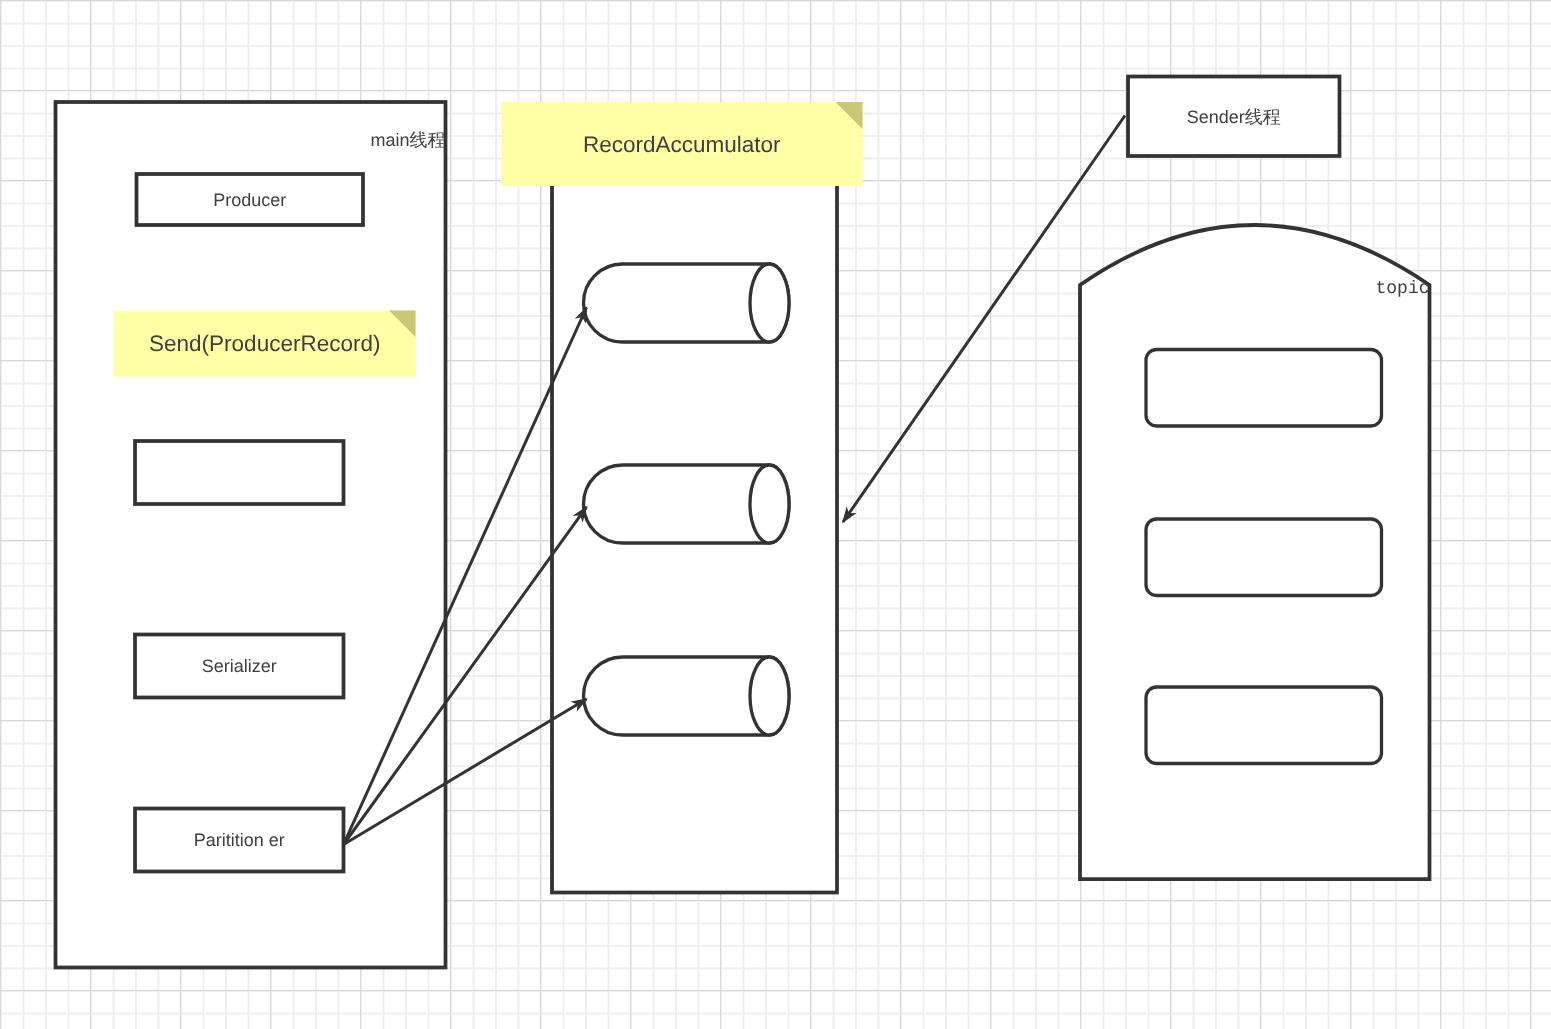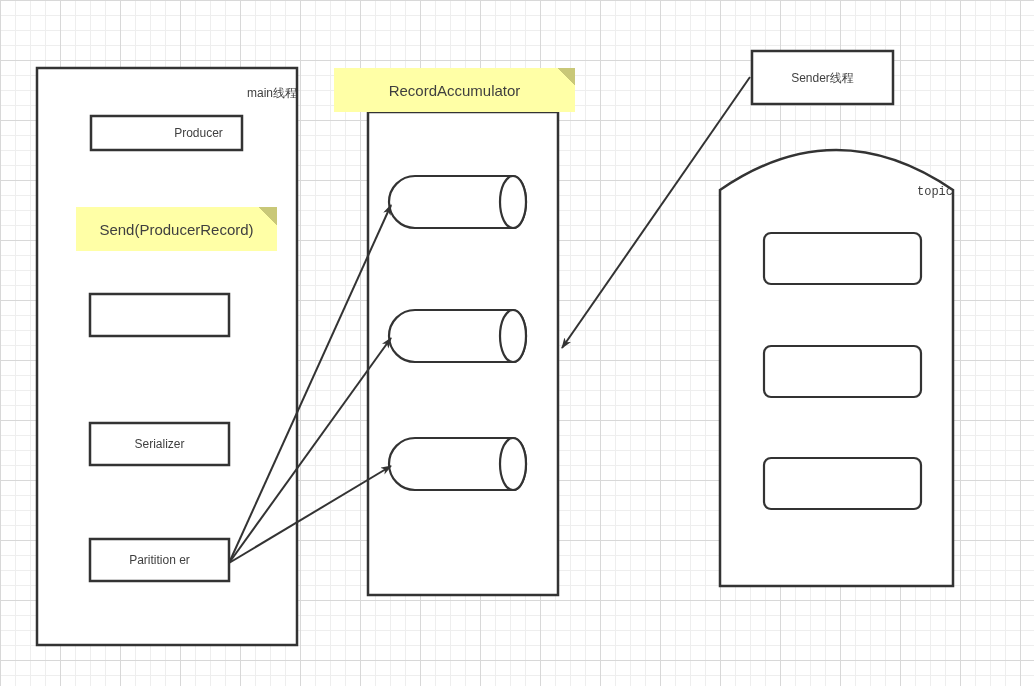--- a/index.html
+++ b/index.html
@@ -119,33 +119,33 @@
 
     <path d="M 720 586 L 720 190 Q 836 110 953 190 L 953 586 Z" fill="#ffffff" stroke="#333333" stroke-width="2.5"></path>
 
     <rect x="764" y="233" width="157" height="51" rx="7" ry="7" fill="#ffffff" stroke="#333333" stroke-width="2.2"></rect>
     <rect x="764" y="346" width="157" height="51" rx="7" ry="7" fill="#ffffff" stroke="#333333" stroke-width="2.2"></rect>
     <rect x="764" y="458" width="157" height="51" rx="7" ry="7" fill="#ffffff" stroke="#333333" stroke-width="2.2"></rect>
   </svg>
 
   <div class="label" style="left:37px; top:87px; width:260px;">main线程</div>
 
-  <div class="label box-label" style="left:91px; top:116px; width:151px; height:34px;padding-left:32px;">Producer</div>
+  <div class="label box-label" style="left:91px; top:116px; width:151px; height:34px;">Producer</div>
 
 
   <div class="label box-label" style="left:90px; top:423px; width:139px; height:42px;">Serializer</div>
 
   <div class="label box-label" style="left:90px; top:539px; width:139px; height:42px;">Paritition er</div>
 
   <div class="note" style="left:76px; top:207px; width:201px; height:44px;">
     <span class="fold"></span>
     <span class="note-text">Send(ProducerRecord)</span>
   </div>
 
-  <div class="note" style="left:334px; top:68px; width:241px; height:44px;">
+  <div class="note" style="left:334px; top:68px; width:241px; height:56px;">
     <span class="fold"></span>
     <span class="note-text">RecordAccumulator</span>
   </div>
 
   <div class="label box-label" style="left:752px; top:51px; width:141px; height:53px;">Sender线程</div>
 
   <div class="label" style="left:720px; top:186px; width:233px;font-family:Liberation Mono, monospace;">topic</div>
 
 </div>
 

